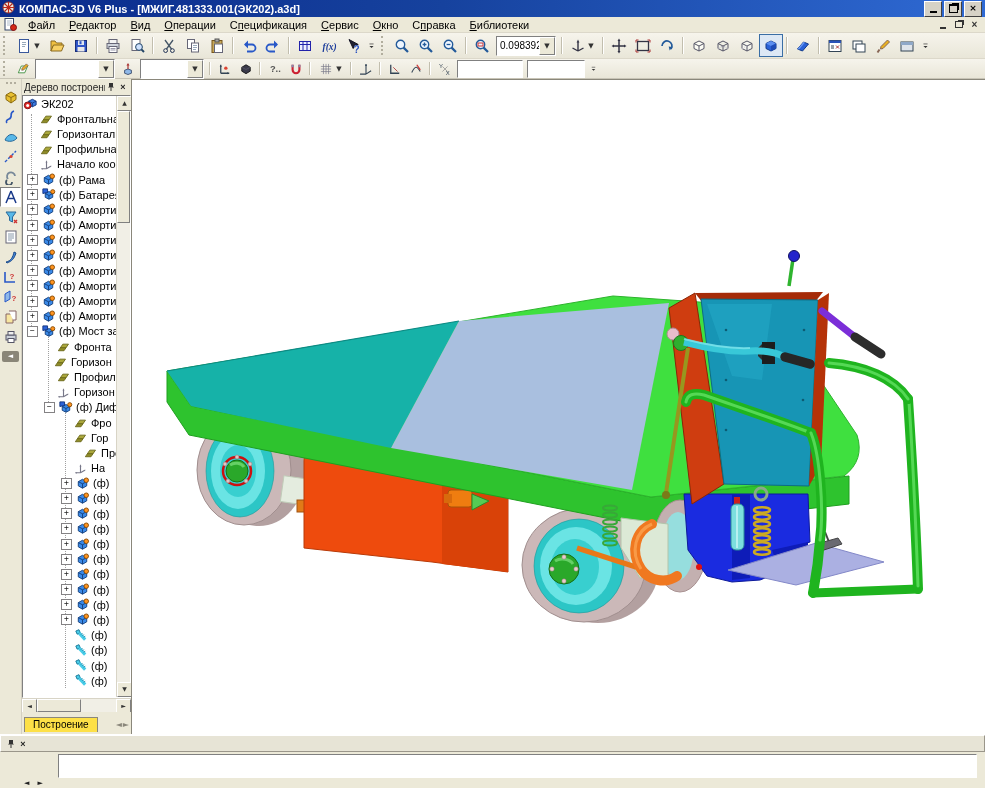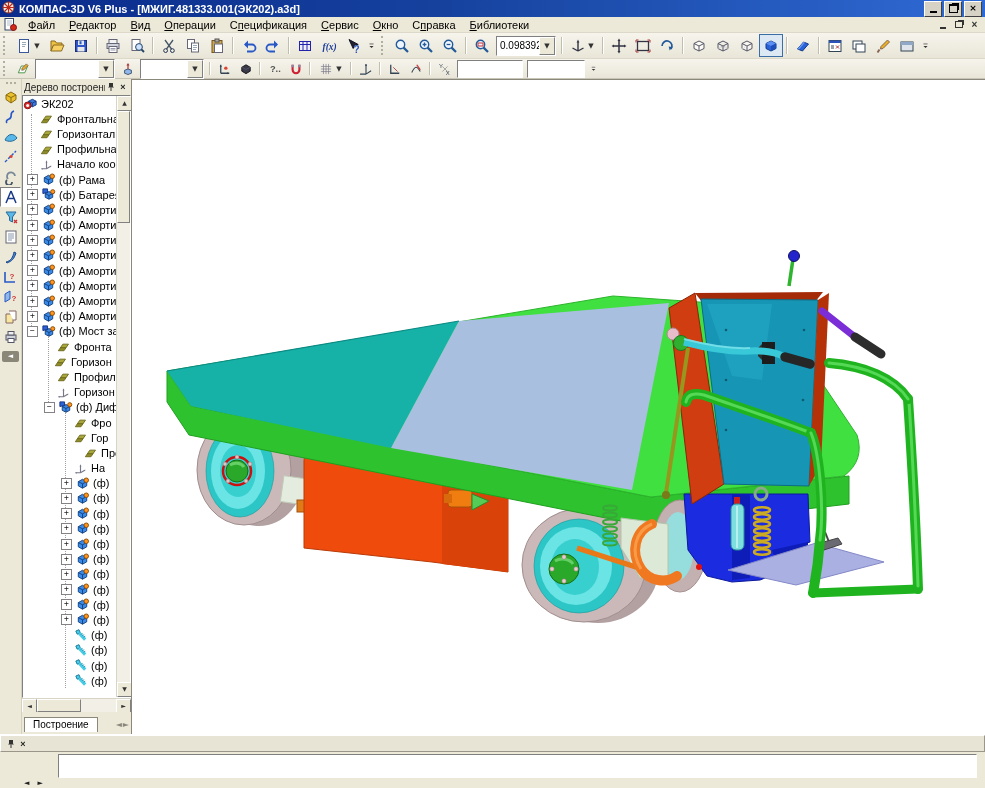--- a/index.html
+++ b/index.html
@@ -65,21 +65,21 @@
   .trow .tlabel{font-size:11px;margin-left:3px;overflow:hidden;}
   .guide{position:absolute;width:0;border-left:1px dotted #a0a0a0;}
   .vscroll{width:13px;flex:none;background:#f1efe6;border-left:1px solid #d8d4c6;display:flex;flex-direction:column;}
   .sbtn{width:13px;height:13px;background:#ece9d8;border:1px solid;border-color:#fff #808080 #808080 #fff;font-size:6px;text-align:center;line-height:11px;color:#333;font-family:"DejaVu Sans",sans-serif;flex:none;}
   .vthumb{height:110px;margin:0;background:#ece9d8;border:1px solid;border-color:#fff #808080 #808080 #fff;}
   .vtrack{flex:1;}
   .hscroll{height:13px;flex:none;display:flex;background:#f1efe6;border-top:1px solid #d8d4c6;}
   .hthumb{width:42px;background:#ece9d8;border:1px solid;border-color:#fff #808080 #808080 #fff;}
   .htrack{flex:1;}
   .tabbar{height:20px;flex:none;background:#ece9d8;display:flex;align-items:center;padding:2px 2px 0 2px;gap:2px;}
-  .tab{font-size:10px;padding:1px 8px 2px 8px;background:#ffffff;border:1px solid #8a877b;border-bottom:none;color:#000;white-space:nowrap;}
+  .tab{font-size:10px;padding:1px 8px 2px 8px;background:#fde047;border:1px solid #8a877b;border-bottom:none;color:#000;white-space:nowrap;}
   .tabarrows{margin-left:auto;display:flex;gap:1px;color:#8a877b;font-size:8px;font-family:"DejaVu Sans",sans-serif;}
 
   .viewport{flex:1;position:relative;background:#fff;border-left:1px solid #8a877b;border-top:1px solid #8a877b;overflow:hidden;}
   .viewport svg{position:absolute;left:0;top:0;}
 
   
   .props{height:53px;flex:none;background:#ece9d8;display:flex;flex-direction:column;border-top:1px solid #fff;}
   .props-header{height:15px;flex:none;display:flex;align-items:center;font-size:10px;padding:0 4px;background:#e7e4d6;border:1px solid;border-color:#fff #9a968a #9a968a #fff;color:#222;}
   .props-header .t{flex:1;}
   .props-field{height:22px;flex:none;margin:2px 8px 0 58px;background:#fff;border:1px solid;border-color:#808080 #fff #fff #808080;}

